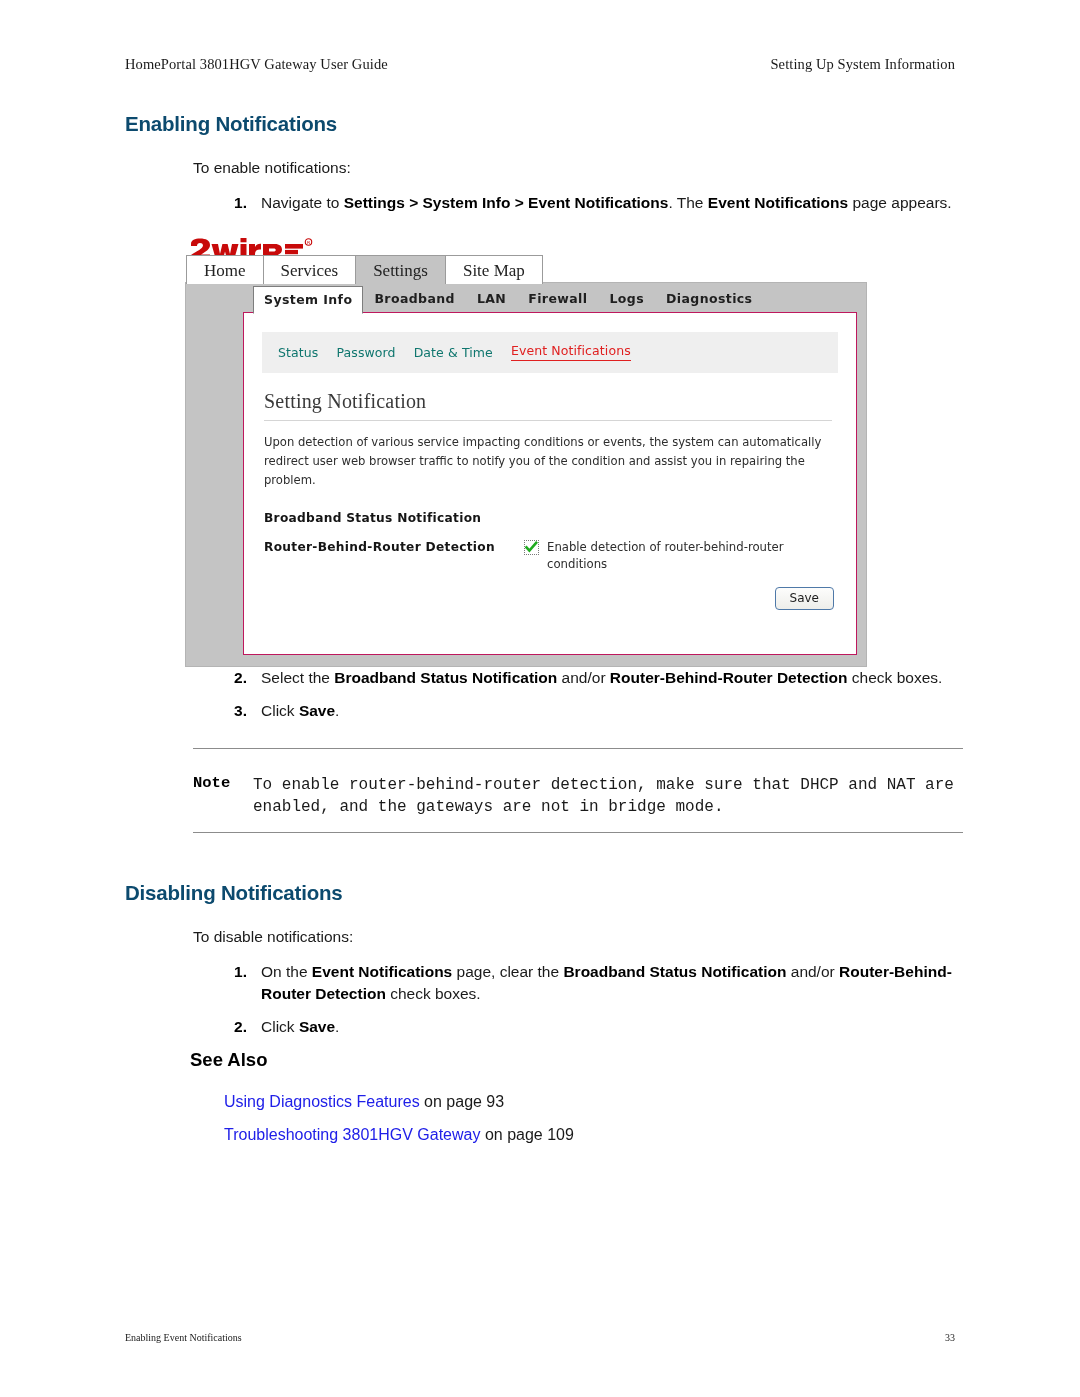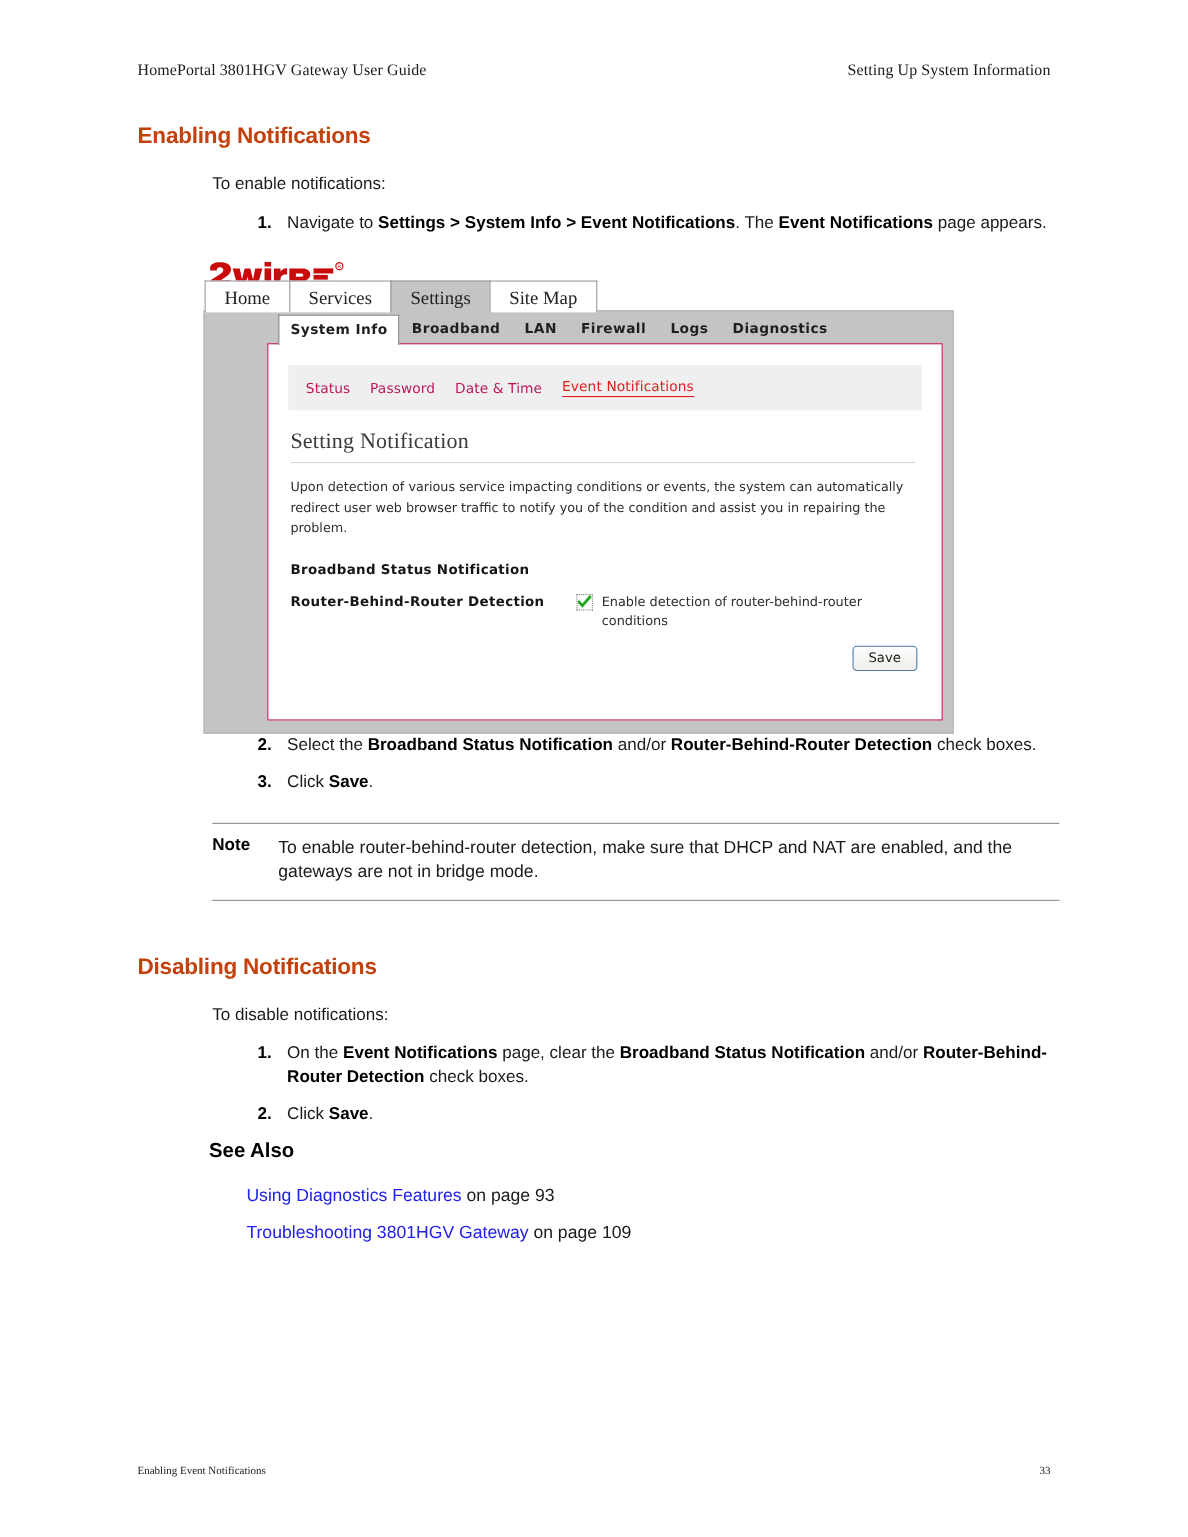--- a/index.html
+++ b/index.html
@@ -46,21 +46,21 @@
     left: 125px;
     width: 838px;
   }
 
   h1.section-heading {
     font-family: "Liberation Sans", sans-serif;
     font-size: 20.5px;
     font-weight: bold;
     letter-spacing: -0.2px;
     margin: 0 0 21px 0;
-    color: #c2410c;
+    color: #0c4a6e;
   }
   h1.section-heading.second { margin-top: 48px; }
 
   h2.see-also-heading {
     font-family: "Liberation Sans", sans-serif;
     font-size: 18.5px;
     font-weight: bold;
     margin: 0 0 19px 0;
     padding-left: 65px;
     color: #000;
@@ -99,22 +99,23 @@
     color: #000;
   }
   ol.steps li b { font-weight: bold; color: #000; }
 
   
   .note-block {
     margin: 26px 0 0 68px;
     width: 770px;
     border-top: 1.4px solid #8c8c8c;
     border-bottom: 1.4px solid #8c8c8c;
-    padding: 11px 0 13px 0;
-    display: flex;
+    padding: 25px 0 13px 0;
+    display: flex;
+    font-family: Liberation Mono, monospace;
   }
   .note-label {
     flex: 0 0 60px;
     font-size: 15.5px;
     font-weight: bold;
     color: #000;
   }
   .note-text {
     flex: 1;
     font-size: 16px;
@@ -236,21 +237,21 @@
     margin: 19px 18px 0 18px;
     background: #efefef;
     padding: 11px 16px 12px 16px;
     display: flex;
     align-items: center;
     gap: 18px;
   }
   .navlink {
     font-family: "DejaVu Sans", sans-serif;
     font-size: 12.5px;
-    color: #be185d;
+    color: #0f766e;
     white-space: nowrap;
     letter-spacing: 0.1px;
   }
   .navlink.current {
     color: #e02020;
     border-bottom: 1.6px solid #e02020;
     padding-bottom: 2px;
   }
 
   .panel-title {

